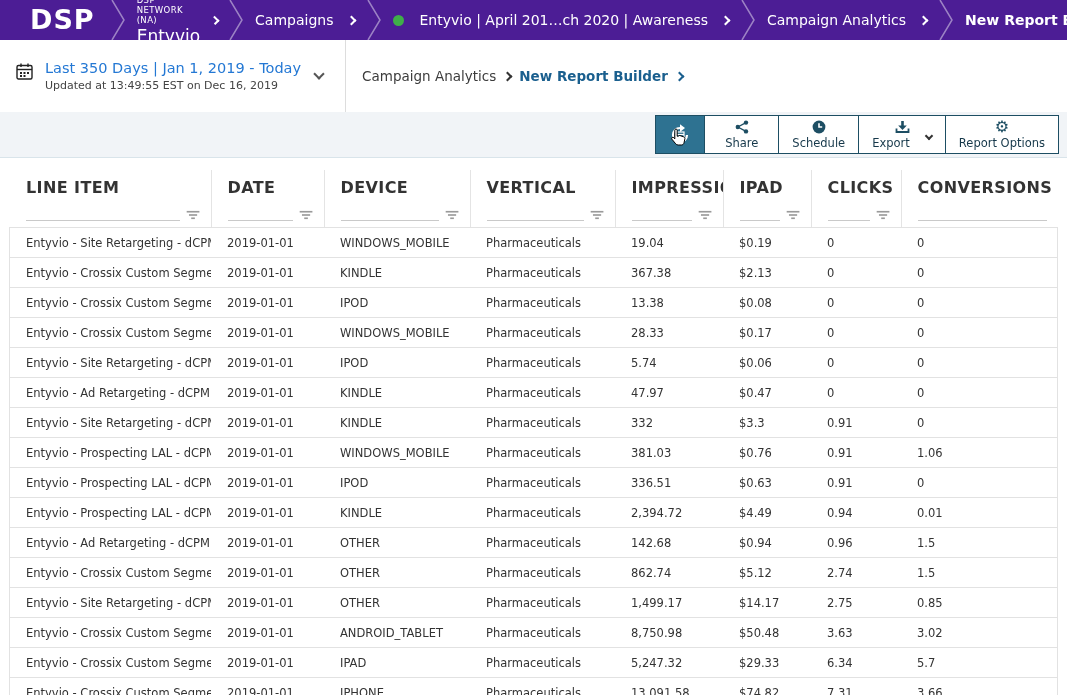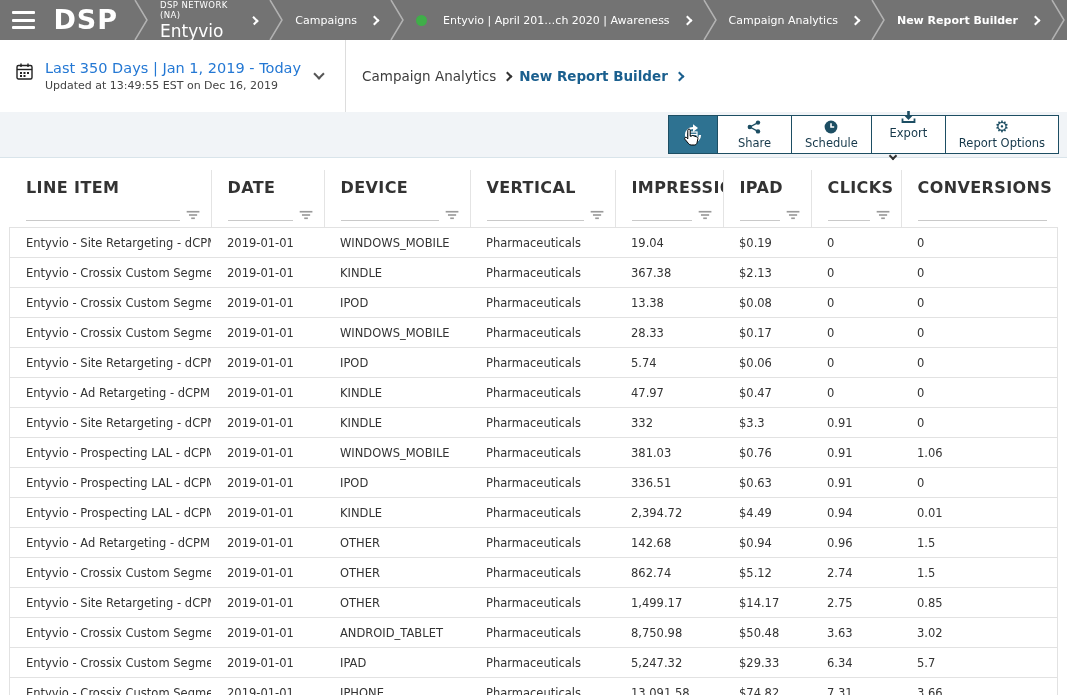--- a/index.html
+++ b/index.html
@@ -1,25 +1,25 @@
 <!DOCTYPE html>
 <html><head>
 <meta charset="utf-8">
 <style>
   * { margin:0; padding:0; box-sizing:border-box; }
   html,body { width:1067px; height:695px; overflow:hidden; background:#fff;
     font-family:"DejaVu Sans","Liberation Sans",sans-serif; }
 
   
-  .topbar { height:40px; background:#737373; display:flex; align-items:center; color:#fff; }
+  .topbar { height:40px; background:#4c1d95; display:flex; align-items:center; color:#fff; }
   .hamburger { width:26px; height:18px; margin:0 12px 0 12px; display:flex; flex-direction:column; justify-content:space-between; cursor:pointer; }
   .hamburger span { display:block; height:3px; background:#fff; border-radius:1px; }
   .logo { font-size:27px; font-weight:bold; letter-spacing:1px; padding:0 14px 2px 6px; }
   .crumb-sep { flex:0 0 auto; margin:0 2px; }
-  .crumb { display:flex; align-items:center; gap:14px; font-size:11px; padding:0 10px; white-space:nowrap; cursor:pointer; }
+  .crumb { display:flex; align-items:center; gap:14px; font-size:14px; padding:0 10px; white-space:nowrap; cursor:pointer; }
   .crumb.bold { font-weight:bold; }
   .netblock { display:flex; align-items:center; gap:10px; padding:0 10px; cursor:pointer; }
   .netblock .lbl { font-size:8.5px; letter-spacing:.4px; }
   .netblock .val { font-size:17px; margin-top:1px; }
   .chev { display:inline-block; width:7px; height:7px; border-right:2.6px solid #fff; border-bottom:2.6px solid #fff; transform:rotate(-45deg); margin-top:1px; }
   .chev.dark { border-color:#333; }
   .chev.blue { border-color:#1a5f8e; }
   .dot { width:11px; height:11px; border-radius:50%; background:#3fae49; margin-right:2px; }
   .topbar .spacer { flex:1; }
 
@@ -34,21 +34,21 @@
   .sub-crumbs .cur { color:#1a5f8e; font-weight:bold; }
 
   
   .toolband { height:46px; background:#f1f4f7; border-bottom:1px solid #d9e4ea; display:flex; align-items:center; justify-content:flex-end; padding-right:8px; }
   .btn-group { display:flex; border:1px solid #1d4e63; background:#fff; }
   .tbtn { display:flex; flex-direction:column; align-items:center; justify-content:center; gap:2px; padding:4px 13px; min-width:74px; height:37px; border-right:1px solid #1d4e63; background:#fff; color:#16384a; font-size:11.5px; cursor:pointer; white-space:nowrap; }
   .tbtn:last-child { border-right:none; }
   .tbtn .ic { height:15px; display:flex; align-items:center; }
   .tbtn.active { background:#2e7291; color:#fff; min-width:44px; position:relative; }
   .gear-glyph { font-size:16px; line-height:14px; color:#1d4e63; }
-  .exp-row { display:flex; gap:16px;flex-direction:column; }
+  .exp-row { display:flex; gap:16px; }
   .cursor-overlay { position:absolute; left:14px; top:12px; }
 
   
   .tablewrap { margin:12px 10px 0 10px; font-size:11.5px; color:#333; }
   table { border-collapse:collapse; table-layout:fixed; width:1047px; }
   thead th { font-size:16px; font-weight:bold; color:#333; text-align:left; padding:8px 8px 8px 16px; border-right:1px solid #e4e4e4; letter-spacing:.4px; height:29px; white-space:nowrap; overflow:hidden; }
   thead th:last-child { border-right:none; }
   tr.filters td { border-right:1px solid #e4e4e4; padding:2px 10px 6px 16px; height:22px; vertical-align:bottom; }
   tr.filters td:last-child { border-right:none; }
   .filtercell { display:flex; align-items:flex-end; gap:6px; }

